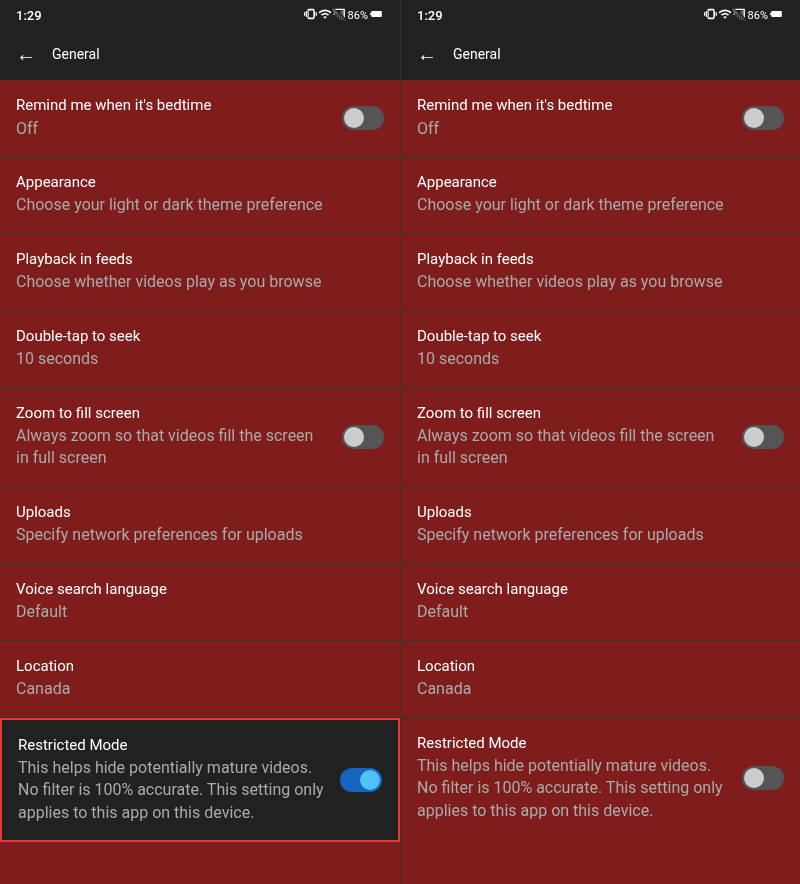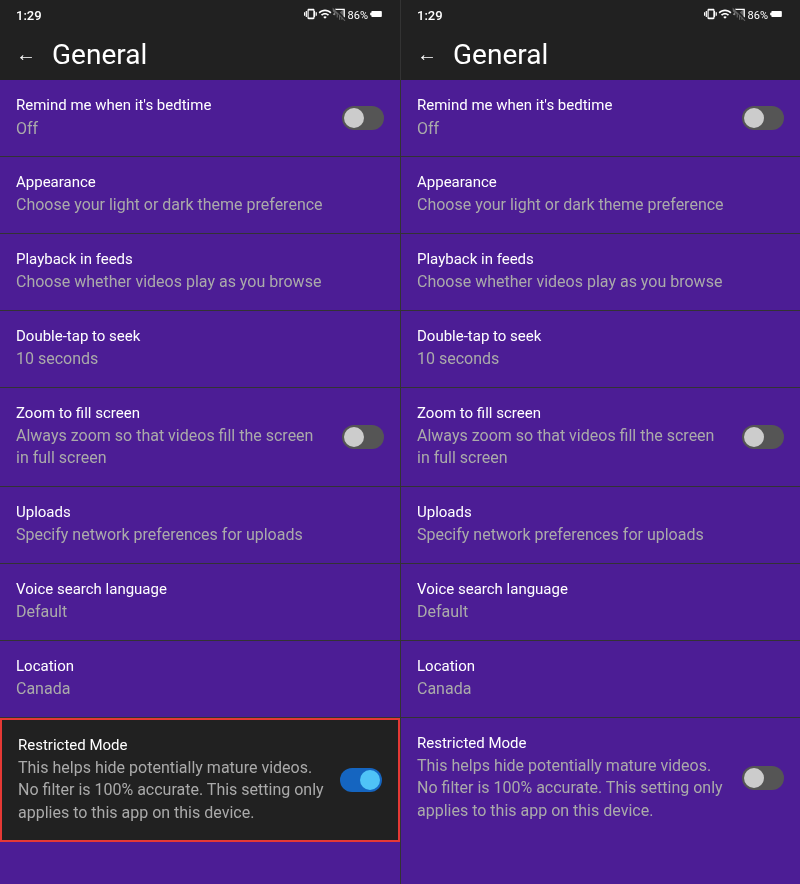--- a/index.html
+++ b/index.html
@@ -77,29 +77,29 @@
 
     .back-arrow {
       color: #fff;
       font-size: 20px;
       margin-right: 16px;
       cursor: pointer;
     }
 
     .header-title {
       color: #fff;
-      font-size: 28px;
+      font-size: 14px;
       font-weight: 400;
     }
 
     
     .settings-list {
       flex: 1;
       overflow-y: auto;
-      background: #4c1d95;
+      background: #7f1d1d;
     }
 
     .settings-list::-webkit-scrollbar {
       display: none;
     }
 
     .setting-item {
       display: flex;
       align-items: center;
       justify-content: space-between;

